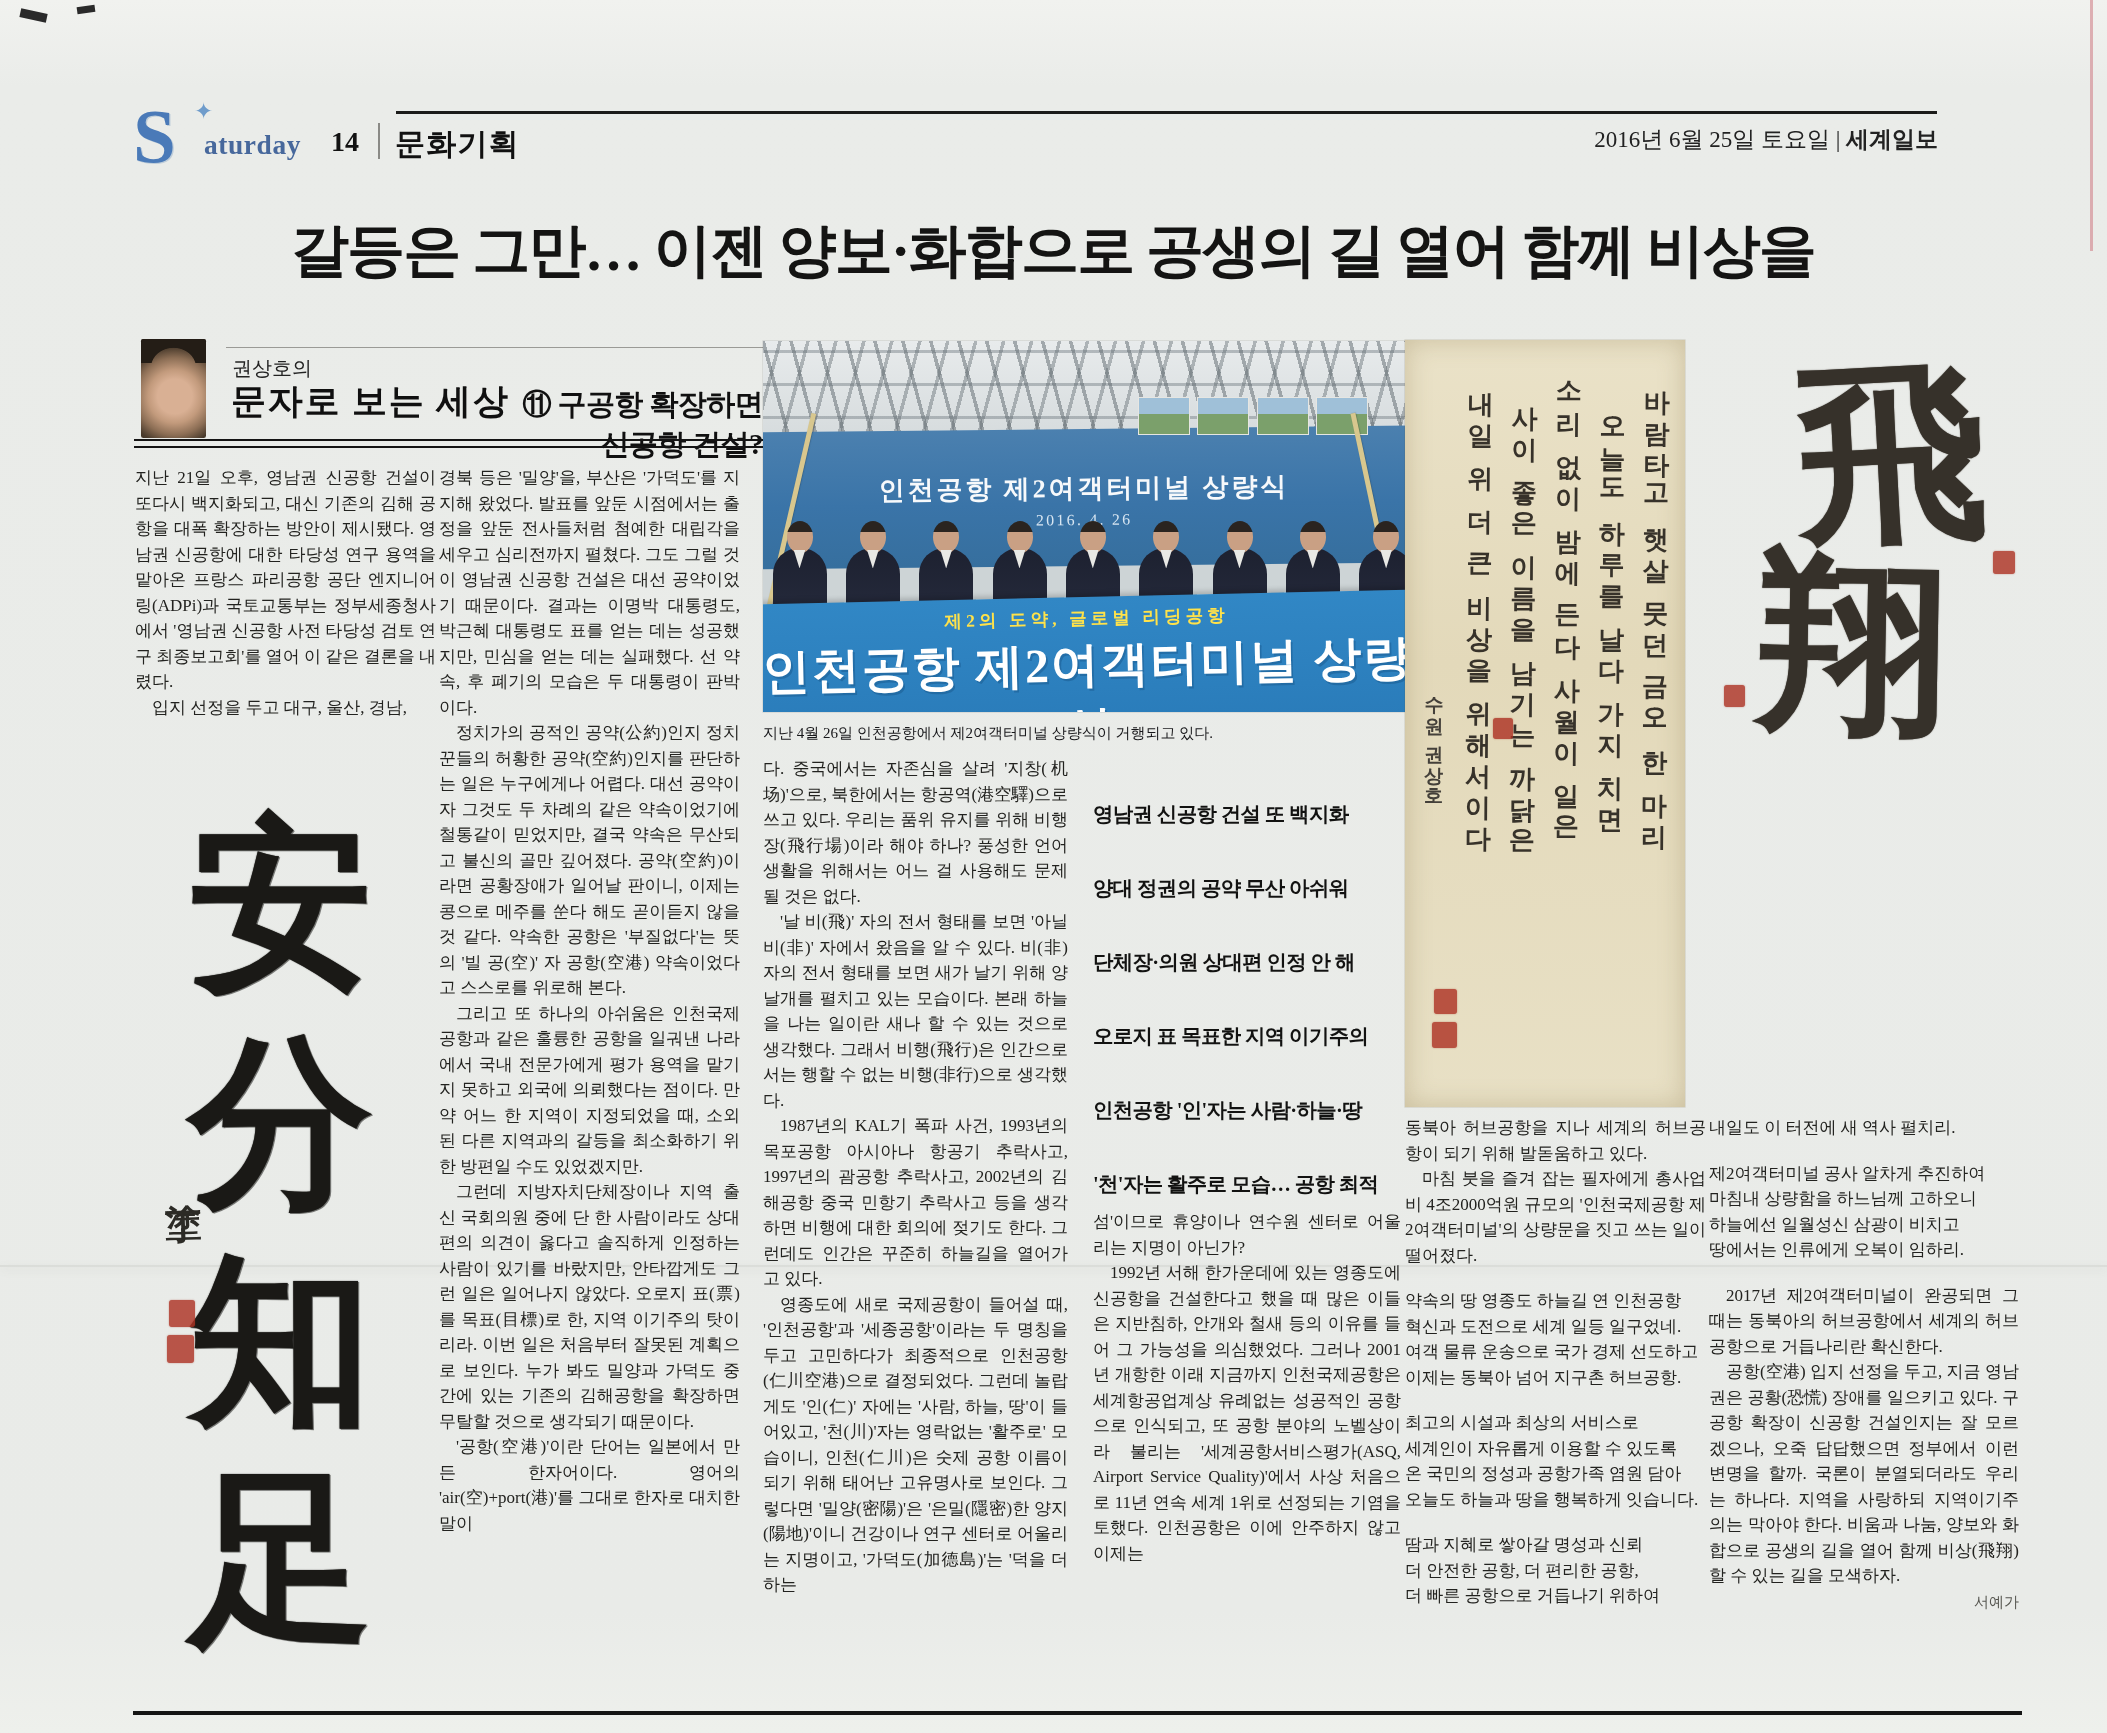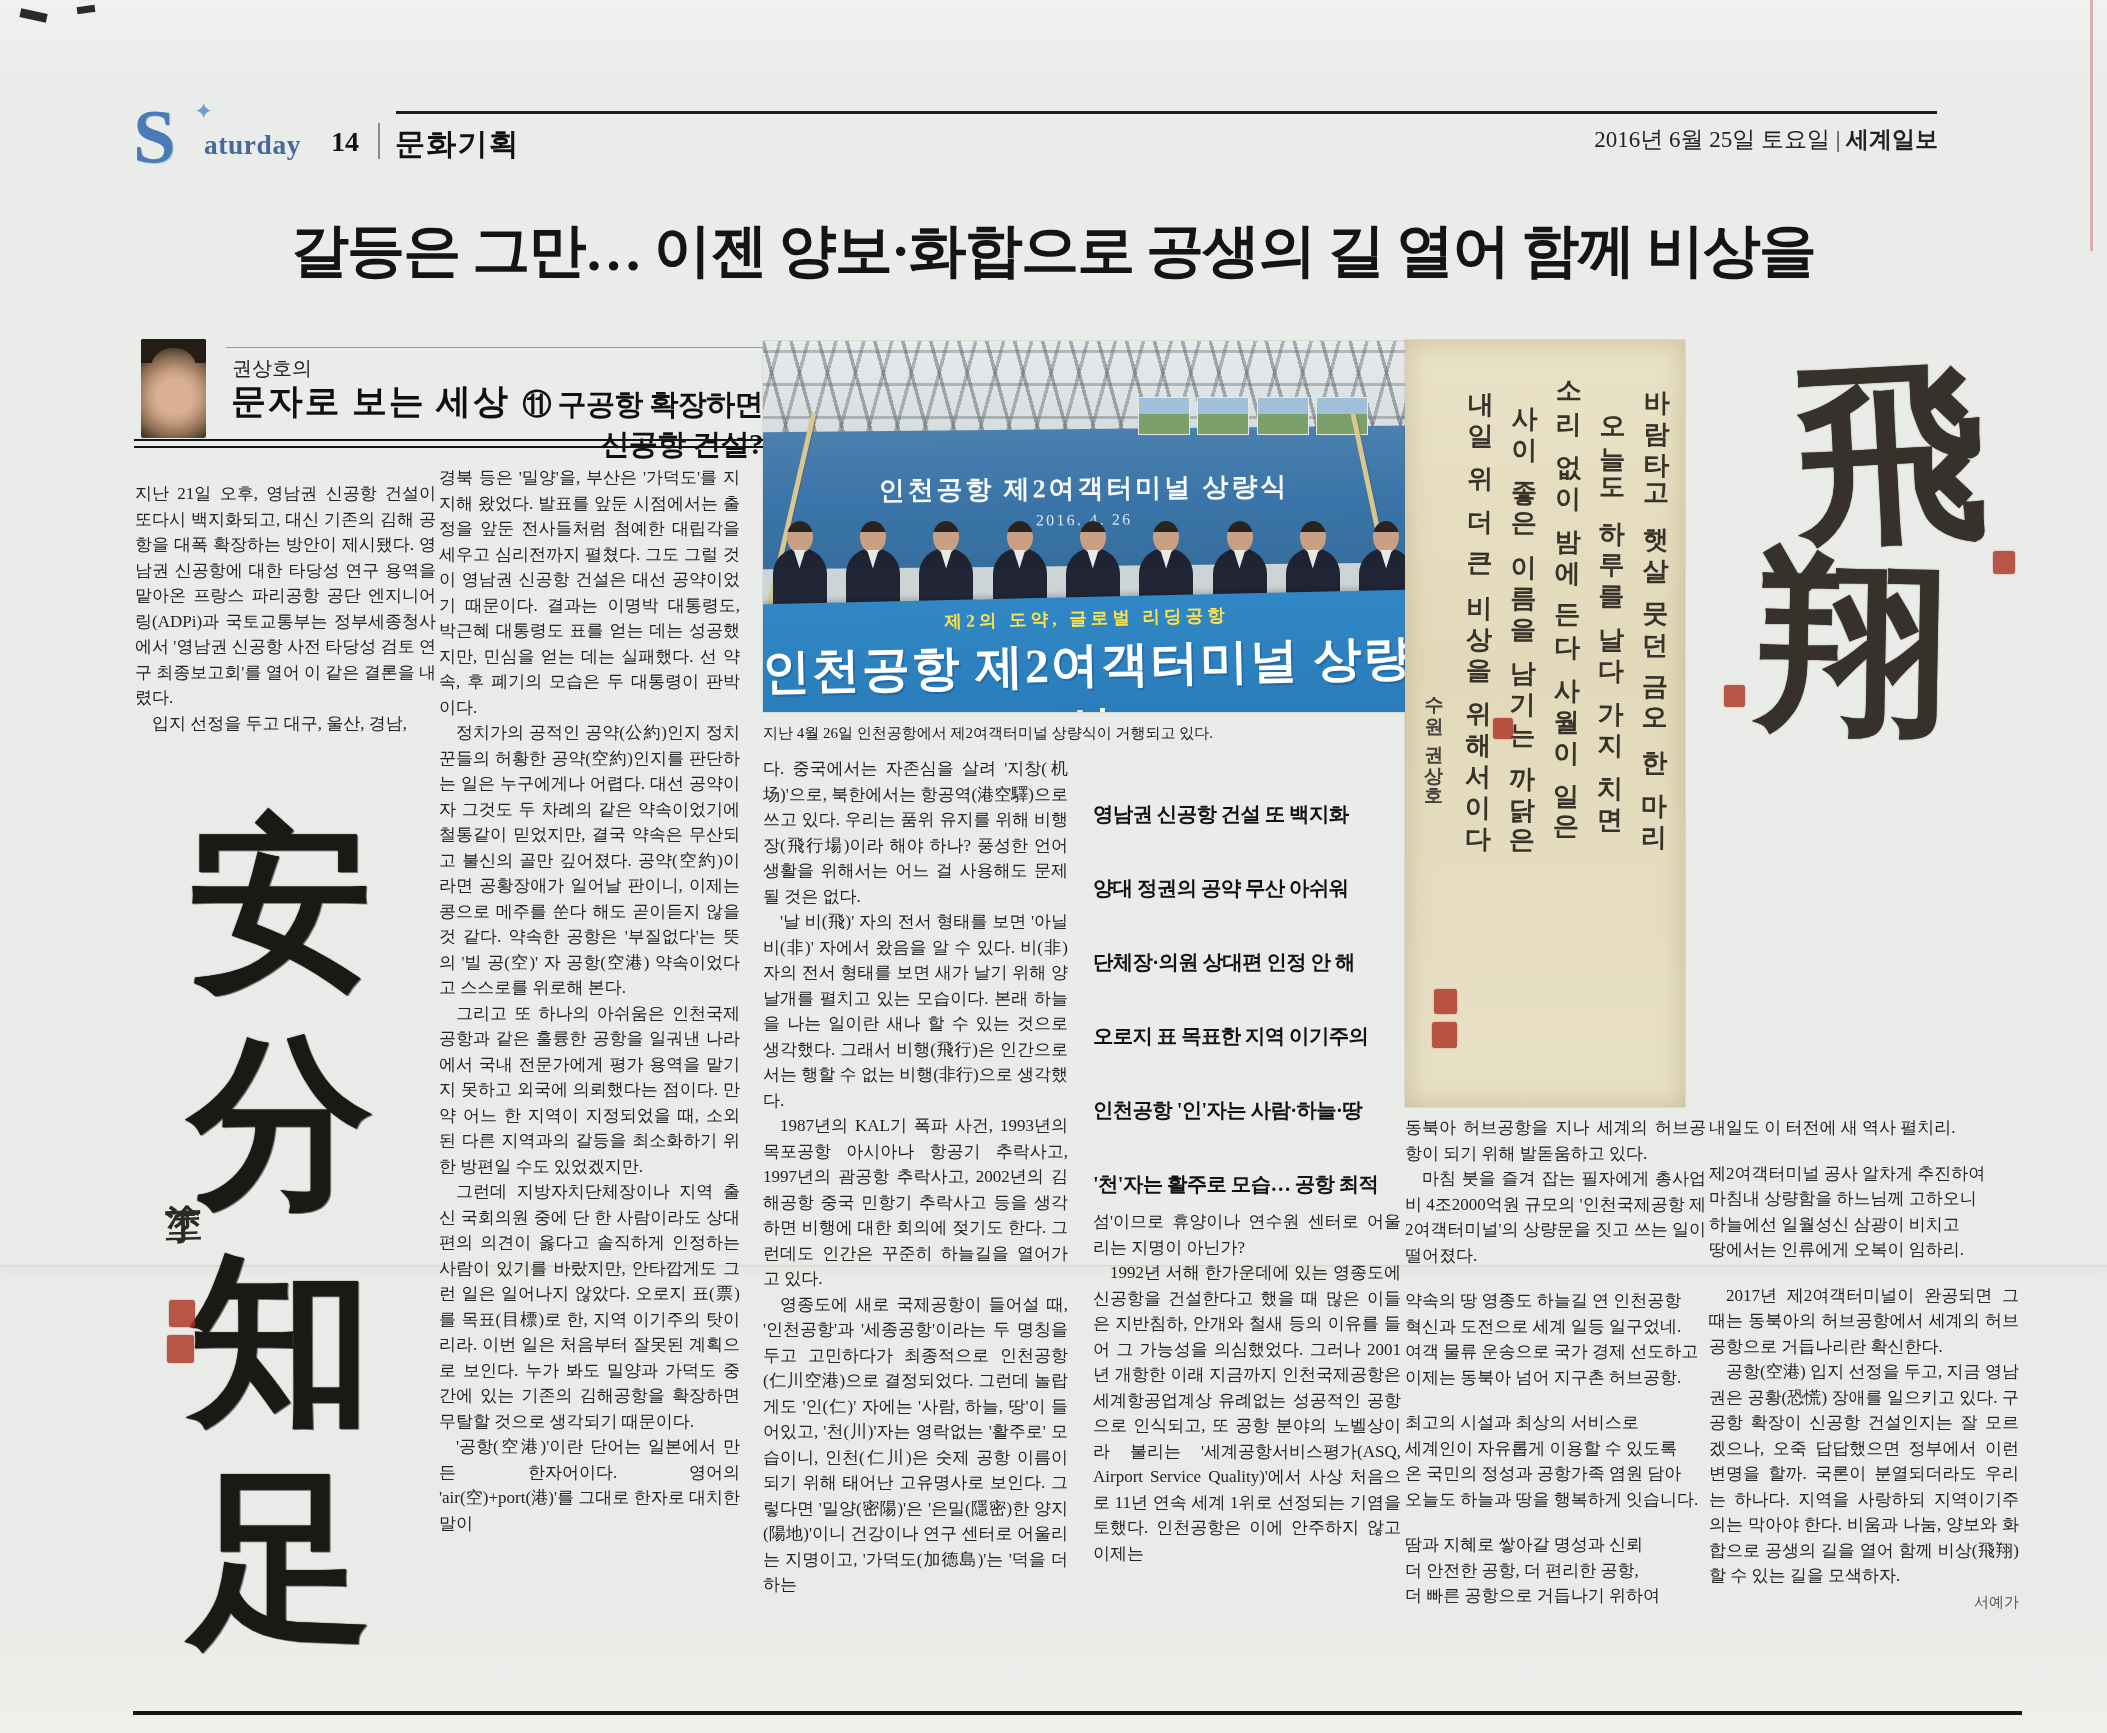--- a/index.html
+++ b/index.html
@@ -131,21 +131,21 @@
 
   <div class="author-strip">
     <div class="thin-rule"></div>
     <div class="author-photo"></div>
     <div class="author-name">권상호의</div>
     <div class="author-series">문자로 보는 세상</div>
     <div class="episode-title">⑪ 구공항 확장하면 신공항 건설?</div>
     <div class="dbl-rule"></div>
   </div>
 
-  <div class="body-col" style="left:135px;top:481px;width:301px;height:295px;">
+  <div class="body-col" style="left:135px;top:465px;width:301px;height:295px;">
     <p>지난 21일 오후, 영남권 신공항 건설이 또다시 백지화되고, 대신 기존의 김해 공항을 대폭 확장하는 방안이 제시됐다. 영남권 신공항에 대한 타당성 연구 용역을 맡아온 프랑스 파리공항 공단 엔지니어링(ADPi)과 국토교통부는 정부세종청사에서 '영남권 신공항 사전 타당성 검토 연구 최종보고회'를 열어 이 같은 결론을 내렸다.</p>
     <p class="ind">입지 선정을 두고 대구, 울산, 경남,</p>
   </div>
 
   <div class="callig-left">
     <div class="callig-char">安</div>
     <div class="callig-char">分</div>
     <div class="callig-char">知</div>
     <div class="callig-char">足</div>
     <div class="callig-sign">塗丁</div>

